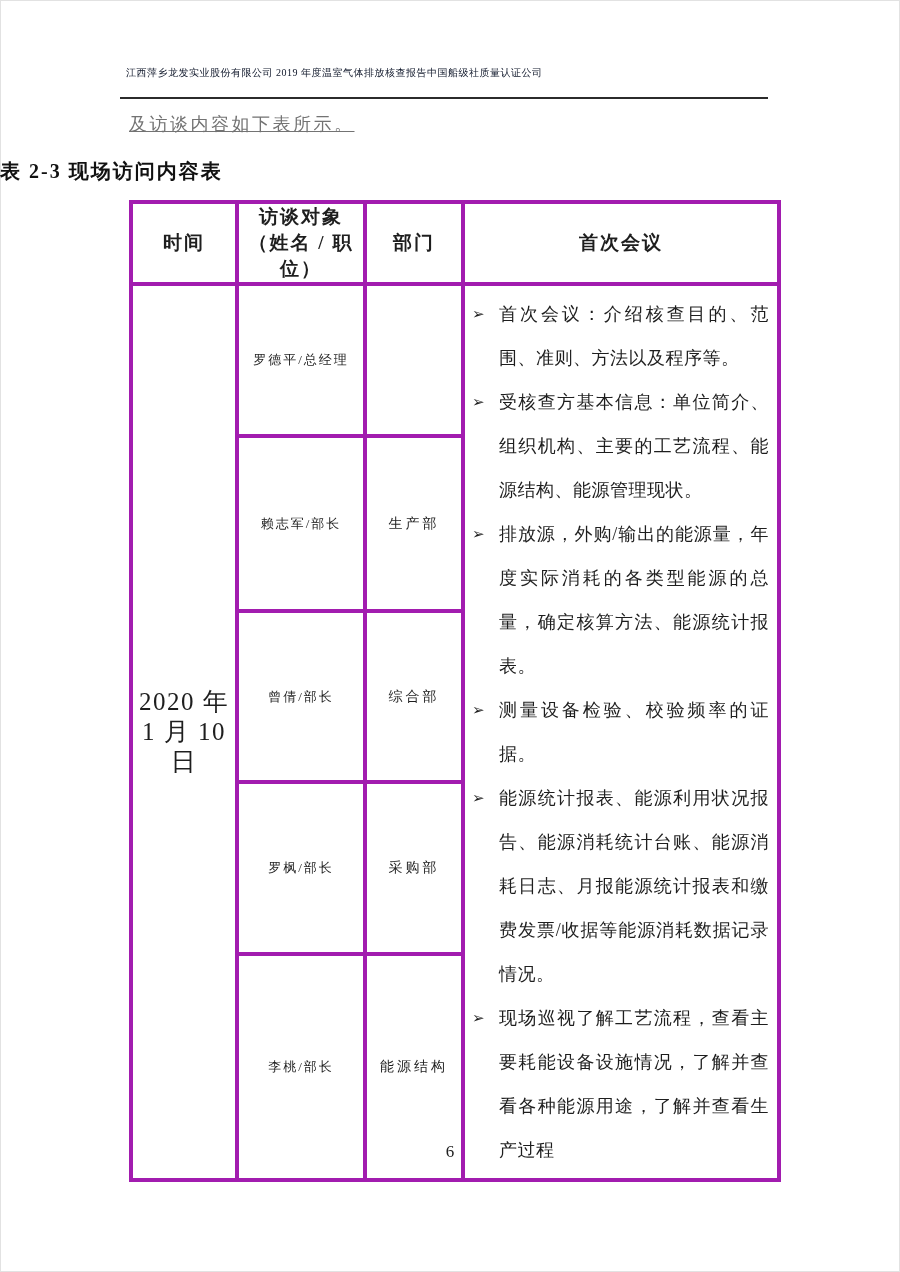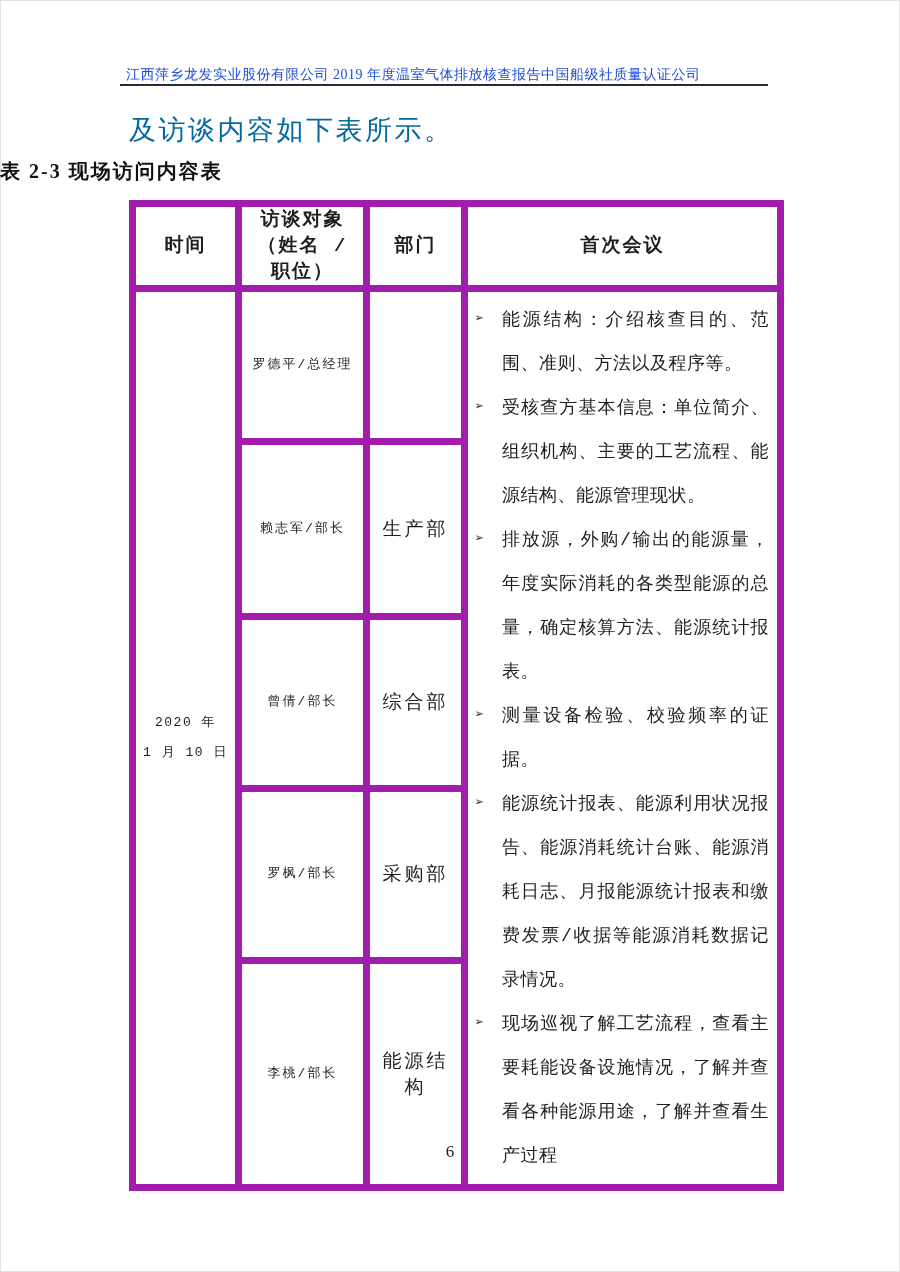--- a/index.html
+++ b/index.html
@@ -15,35 +15,36 @@
     overflow: hidden;
     box-shadow: 0 0 0 1px #e2e2e2 inset;
   }
 
   
   .running-header {
     position: absolute;
     left: 120px;
     width: 648px;
     top: 66px;
-    padding: 0 0 0 6px;
+    padding: 0 0 17px 6px;
     border-bottom: 2px solid #2b2b2b;
-    font-size: 14px;
+    font-size: 10px;
     letter-spacing: 0.5px;
     white-space: nowrap;
-    color: #1d4ed8;
+    color: #0f172a;
   }
 
   .intro {
     position: absolute;
     left: 129px;
     top: 112px;
-    font-size: 27px;
+    font-size: 18px;
     letter-spacing: 2.5px;
-    color: #0369a1;
+    color: #737373;
+    text-decoration: underline;
   }
 
   .table-title {
     position: absolute;
     top: 158px;
     left: 0;
     width: 100%;
     text-align: left;
     font-size: 20px;
     font-weight: bold;
@@ -53,53 +54,52 @@
 
   table.visit-table {
     position: absolute;
     left: 129px;
     top: 200px;
     width: 648px;
     border-collapse: collapse;
     table-layout: fixed;
   }
   .visit-table td, .visit-table th {
-    border: 7px solid #a21caf;
+    border: 4px solid #a21caf;
     vertical-align: middle;
     text-align: center;
     color: #1e1e1e;
-    font-family: Liberation Mono, monospace;
   }
   .visit-table thead tr { height: 60px; }
   .visit-table th {
     font-size: 19px;
     font-weight: bold;
     letter-spacing: 2px;
     line-height: 26px;
   }
   tr.row-1 { height: 131px; }
   tr.row-2 { height: 151px; }
   tr.row-3 { height: 147px; }
   tr.row-4 { height: 148px; }
   tr.row-5 { height: 195px; }
 
   td.time-cell {
-    font-size: 13px;
+    font-size: 25px;
     letter-spacing: 1.5px;
     line-height: 30px;
   }
   td.name-cell {
     font-size: 13px;
     letter-spacing: 2px;
     line-height: 44px;
     padding: 0 3px;
     word-break: break-all;
   }
   td.dept-cell {
-    font-size: 19px;
+    font-size: 14px;
     letter-spacing: 3px;
     padding: 0 2px;
   }
 
   td.content-cell {
     vertical-align: top;
     text-align: left;
     padding: 6px 8px 6px 0;
     font-size: 18px;
     letter-spacing: 0.5px;
@@ -171,21 +171,21 @@
       <tr class="row-1">
         <td class="time-cell" rowspan="5">
           <div>2020 年</div>
           <div>1 月 10 日</div>
         </td>
         <td class="name-cell">罗德平/总经理</td>
         <td class="dept-cell"></td>
         <td class="content-cell" rowspan="5">
           <div class="bullet-item">
             <span class="bullet">➢</span>
-            <span>能源结构：介绍核查目的、范围、准则、方法以及程序等。</span>
+            <span>首次会议：介绍核查目的、范围、准则、方法以及程序等。</span>
           </div>
           <div class="bullet-item">
             <span class="bullet">➢</span>
             <span>受核查方基本信息：单位简介、组织机构、主要的工艺流程、能源结构、能源管理现状。</span>
           </div>
           <div class="bullet-item">
             <span class="bullet">➢</span>
             <span>排放源，外购/输出的能源量，年度实际消耗的各类型能源的总量，确定核算方法、能源统计报表。</span>
           </div>
           <div class="bullet-item">

